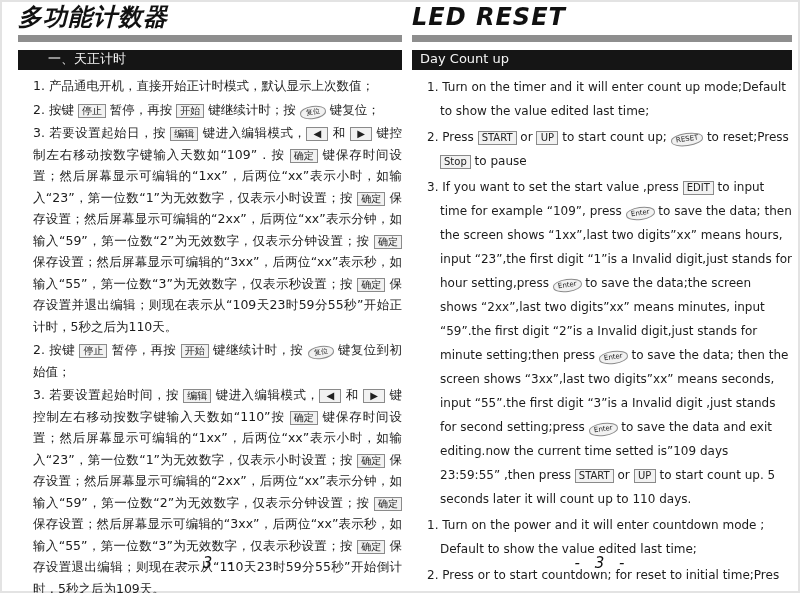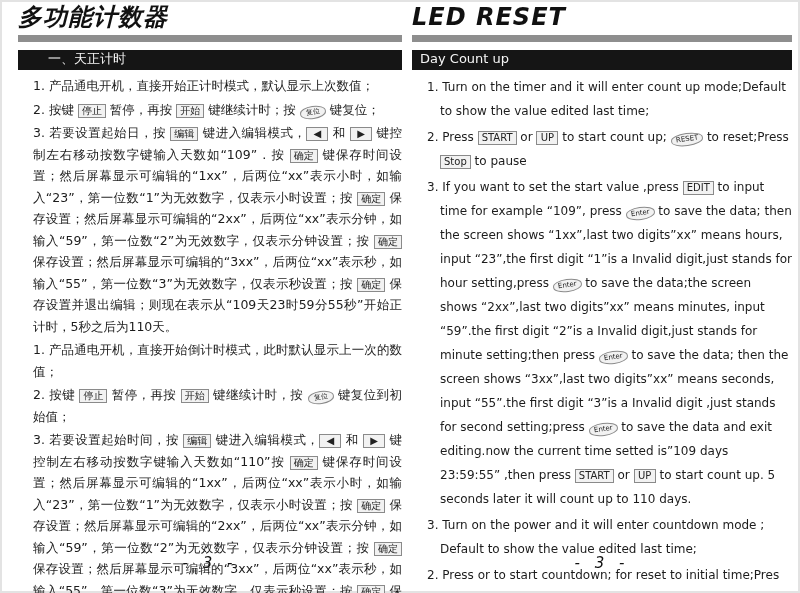--- a/index.html
+++ b/index.html
@@ -32,34 +32,33 @@
 <div id="page">
 
   <div class="page-col left">
     <div class="page-title">多功能计数器</div>
     <div class="title-rule"></div>
     <div class="sections">
         <div class="section-bar">一、天正计时</div>
         <p class="para">1. 产品通电开机，直接开始正计时模式，默认显示上次数值；</p>
         <p class="para">2. 按键 <span class="key key-box">停止</span> 暂停，再按 <span class="key key-box">开始</span> 键继续计时；按 <span class="key key-oval">复位</span> 键复位；</p>
         <p class="para">3. 若要设置起始日，按 <span class="key key-box">编辑</span> 键进入编辑模式，<span class="key key-box">◀</span> 和 <span class="key key-box">▶</span> 键控制左右移动按数字键输入天数如“109”．按 <span class="key key-box">确定</span> 键保存时间设置；然后屏幕显示可编辑的“1xx”，后两位“xx”表示小时，如输入“23”，第一位数“1”为无效数字，仅表示小时设置；按 <span class="key key-box">确定</span> 保存设置；然后屏幕显示可编辑的“2xx”，后两位“xx”表示分钟，如输入“59”，第一位数“2”为无效数字，仅表示分钟设置；按 <span class="key key-box">确定</span> 保存设置；然后屏幕显示可编辑的“3xx”，后两位“xx”表示秒，如输入“55”，第一位数“3”为无效数字，仅表示秒设置；按 <span class="key key-box">确定</span> 保存设置并退出编辑；则现在表示从“109天23时59分55秒”开始正计时，5秒之后为110天。</p>
-        <p class="para">1. 产品通电开机，直接开始倒计时模式，此时默认显示上一次的数值；</p>
         <p class="para">2. 按键 <span class="key key-box">停止</span> 暂停，再按 <span class="key key-box">开始</span> 键继续计时，按 <span class="key key-oval">复位</span> 键复位到初始值；</p>
         <p class="para">3. 若要设置起始时间，按 <span class="key key-box">编辑</span> 键进入编辑模式，<span class="key key-box">◀</span> 和 <span class="key key-box">▶</span> 键控制左右移动按数字键输入天数如“110”按 <span class="key key-box">确定</span> 键保存时间设置；然后屏幕显示可编辑的“1xx”，后两位“xx”表示小时，如输入“23”，第一位数“1”为无效数字，仅表示小时设置；按 <span class="key key-box">确定</span> 保存设置；然后屏幕显示可编辑的“2xx”，后两位“xx”表示分钟，如输入“59”，第一位数“2”为无效数字，仅表示分钟设置；按 <span class="key key-box">确定</span> 保存设置；然后屏幕显示可编辑的“3xx”，后两位“xx”表示秒，如输入“55”，第一位数“3”为无效数字，仅表示秒设置；按 <span class="key key-box">确定</span> 保存设置退出编辑；则现在表示从“110天23时59分55秒”开始倒计时，5秒之后为109天。</p>
       </div>
     <div class="page-num">- 3 -</div>
   </div>
 
   <div class="page-col right">
     <div class="page-title">LED RESET</div>
     <div class="title-rule"></div>
     <div class="sections">
         <div class="section-bar">Day Count up</div>
         <p class="para">1. Turn on the timer and it will enter count up mode;Default to show the value edited last time;</p>
         <p class="para">2. Press <span class="key key-box">START</span> or <span class="key key-box">UP</span> to start count up; <span class="key key-oval">RESET</span> to reset;Press <span class="key key-box">Stop</span> to pause</p>
         <p class="para">3. If you want to set the start value ,press <span class="key key-box">EDIT</span> to input time for example “109”, press <span class="key key-oval">Enter</span> to save the data; then the screen shows “1xx”,last two digits”xx” means hours, input “23”,the first digit “1”is a Invalid digit,just stands for hour setting,press <span class="key key-oval">Enter</span> to save the data;the screen shows “2xx”,last two digits”xx” means minutes, input “59”.the first digit “2”is a Invalid digit,just stands for minute setting;then press <span class="key key-oval">Enter</span> to save the data; then the screen shows “3xx”,last two digits”xx” means seconds, input “55”.the first digit “3”is a Invalid digit ,just stands for second setting;press <span class="key key-oval">Enter</span> to save the data and exit editing.now the current time setted is”109 days 23:59:55” ,then press <span class="key key-box">START</span> or <span class="key key-box">UP</span> to start count up. 5 seconds later it will count up to 110 days.</p>
-        <p class="para">3. Turn on the power and it will enter countdown mode ; Default to show the value edited last time;</p>
+        <p class="para">1. Turn on the power and it will enter countdown mode ; Default to show the value edited last time;</p>
         <p class="para">2. Press  or  to start countdown;  for reset to initial time;Pres  to pause;</p>
       </div>
     <div class="page-num">- 3 -</div>
   </div>
 
 </div>
 
 </body></html>

